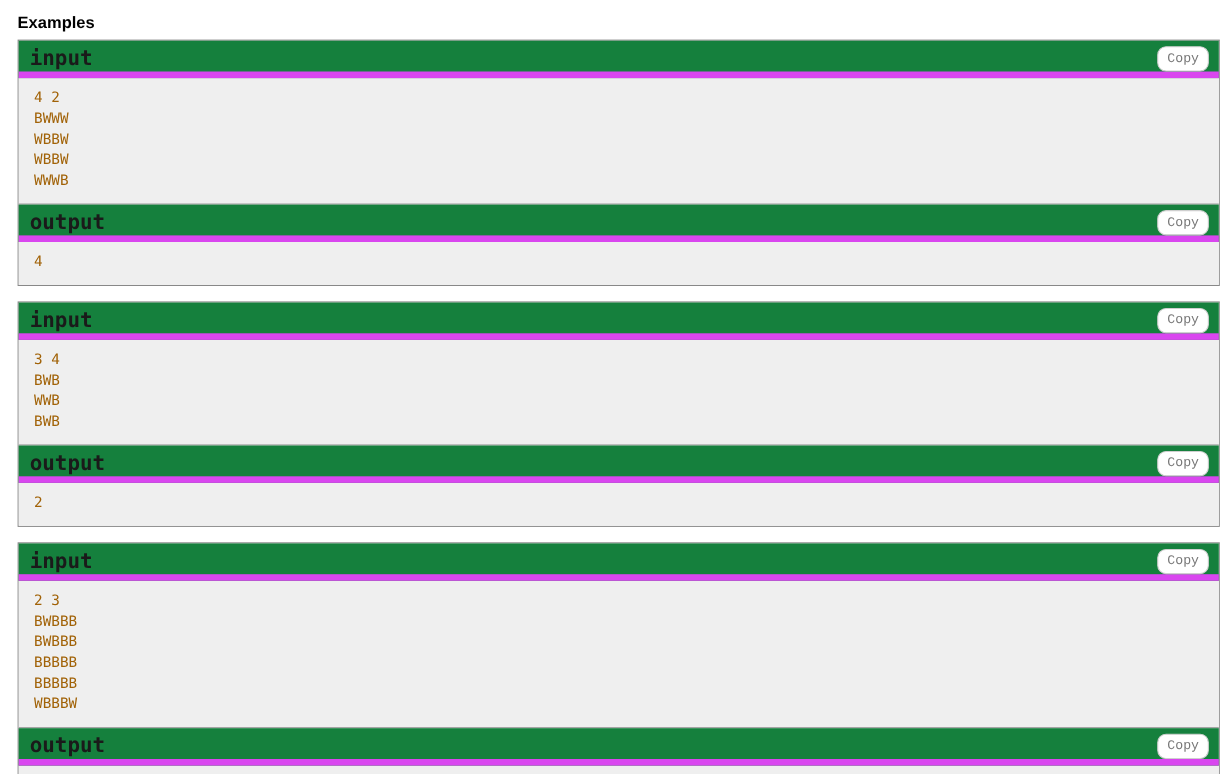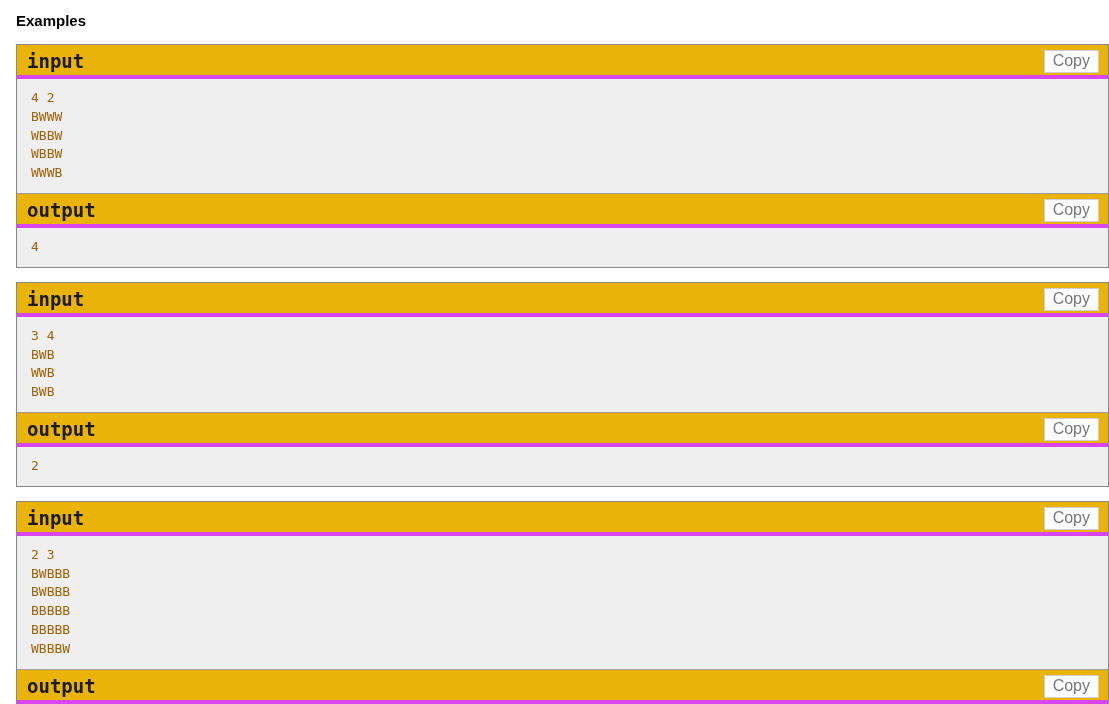--- a/index.html
+++ b/index.html
@@ -19,64 +19,64 @@
     padding: 8px 8px 0 8px;
     box-sizing: border-box;
     width: 1109px;
   }
 
   .section-title {
     font-family: "Liberation Sans", sans-serif;
     font-size: 15px;
     font-weight: bold;
     color: #000000;
-    margin: 4px 0 14px 8px;
+    margin: 4px 0 6px 8px;
     line-height: 18px;
   }
 
   .sample-tests {
     width: 1093px;
     margin-left: 8px;
   }
 
   .sample-test {
     border: 1px solid #888888;
     background: #ffffff;
     margin-bottom: 14px;
     box-sizing: border-box;
   }
 
   .io-title {
     position: relative;
-    background: #eab308;
+    background: #15803d;
     padding: 6px 2px 7px 10px;
-    border-bottom: 4px solid #d946ef;
+    border-bottom: 6px solid #d946ef;
     box-sizing: border-box;
     height: 34px;
   }
 
   .io-title .title-text {
     font-family: "DejaVu Sans Mono", "Liberation Mono", monospace;
     font-size: 19px;
     font-weight: bold;
     color: #1a1a1a;
     line-height: 21px;
     letter-spacing: 0px;
   }
 
   .copy-btn {
     position: absolute;
     right: 9px;
     top: 5px;
-    font-family: Liberation Sans, sans-serif;
-    font-size: 16px;
+    font-family: Liberation Mono, monospace;
+    font-size: 12px;
     color: #777777;
     background: #ffffff;
     border: 1px solid #cfcfcf;
-    border-radius: 0;
+    border-radius: 8px;
     padding: 3px 8px 4px 8px;
     line-height: 14px;
     cursor: pointer;
   }
 
   .io-body {
     background: #efefef;
     border-bottom: 1px solid #9c9c9c;
     padding: 6px 0 6px 0;
     box-sizing: border-box;

